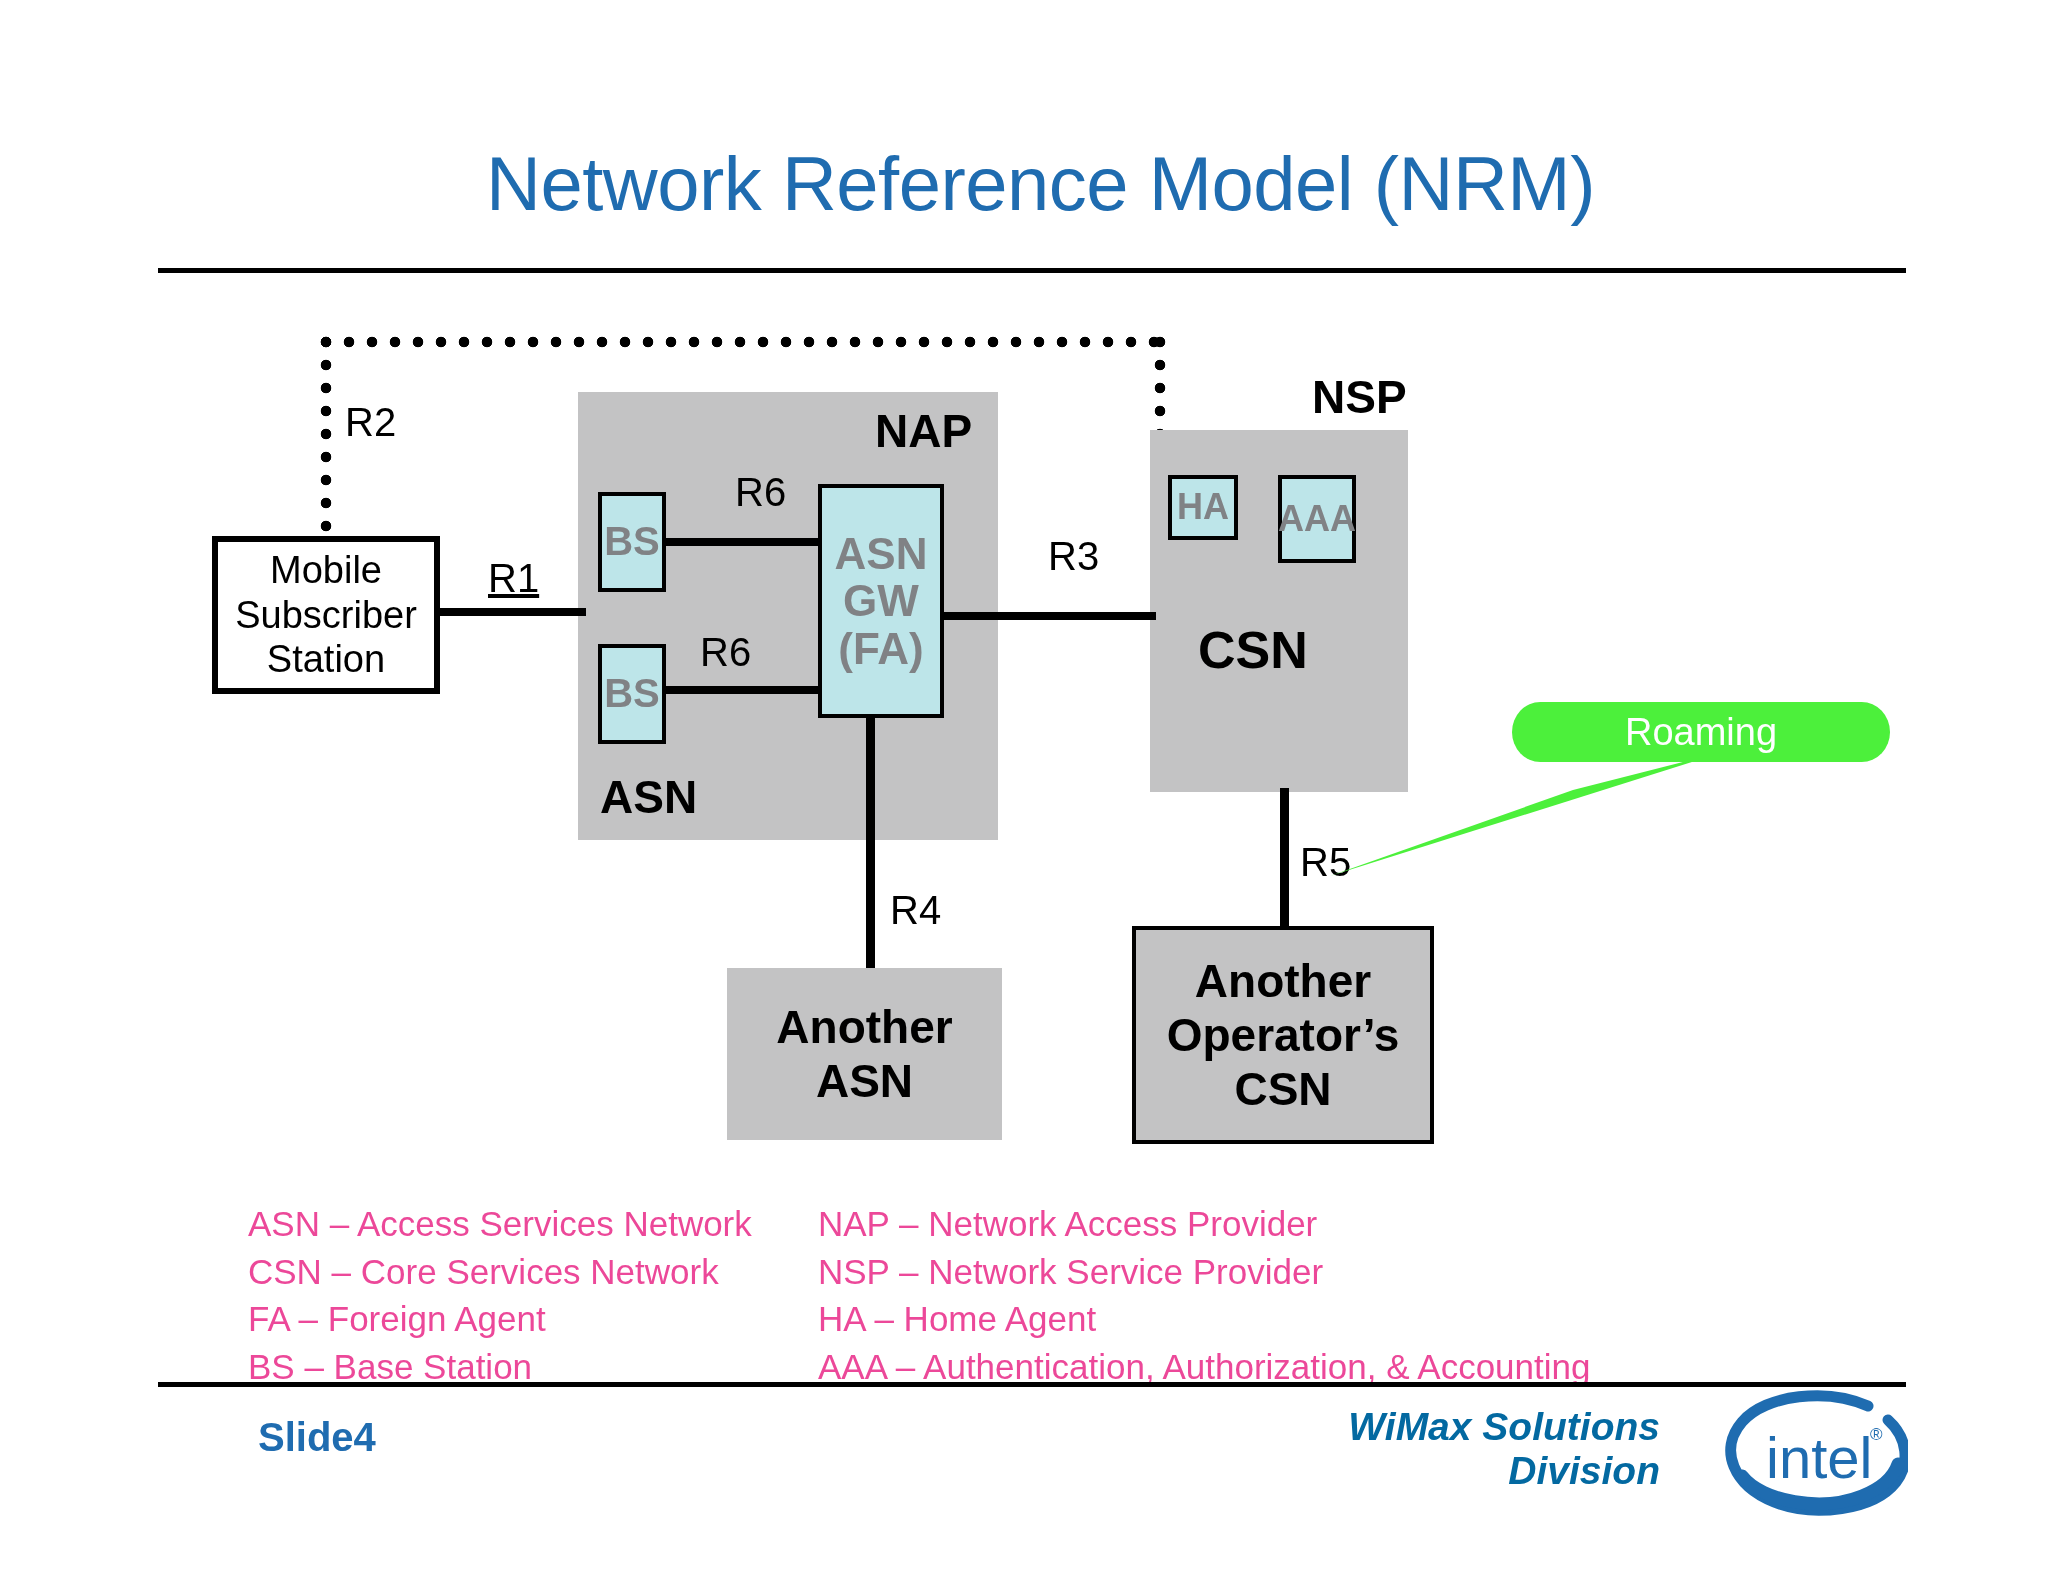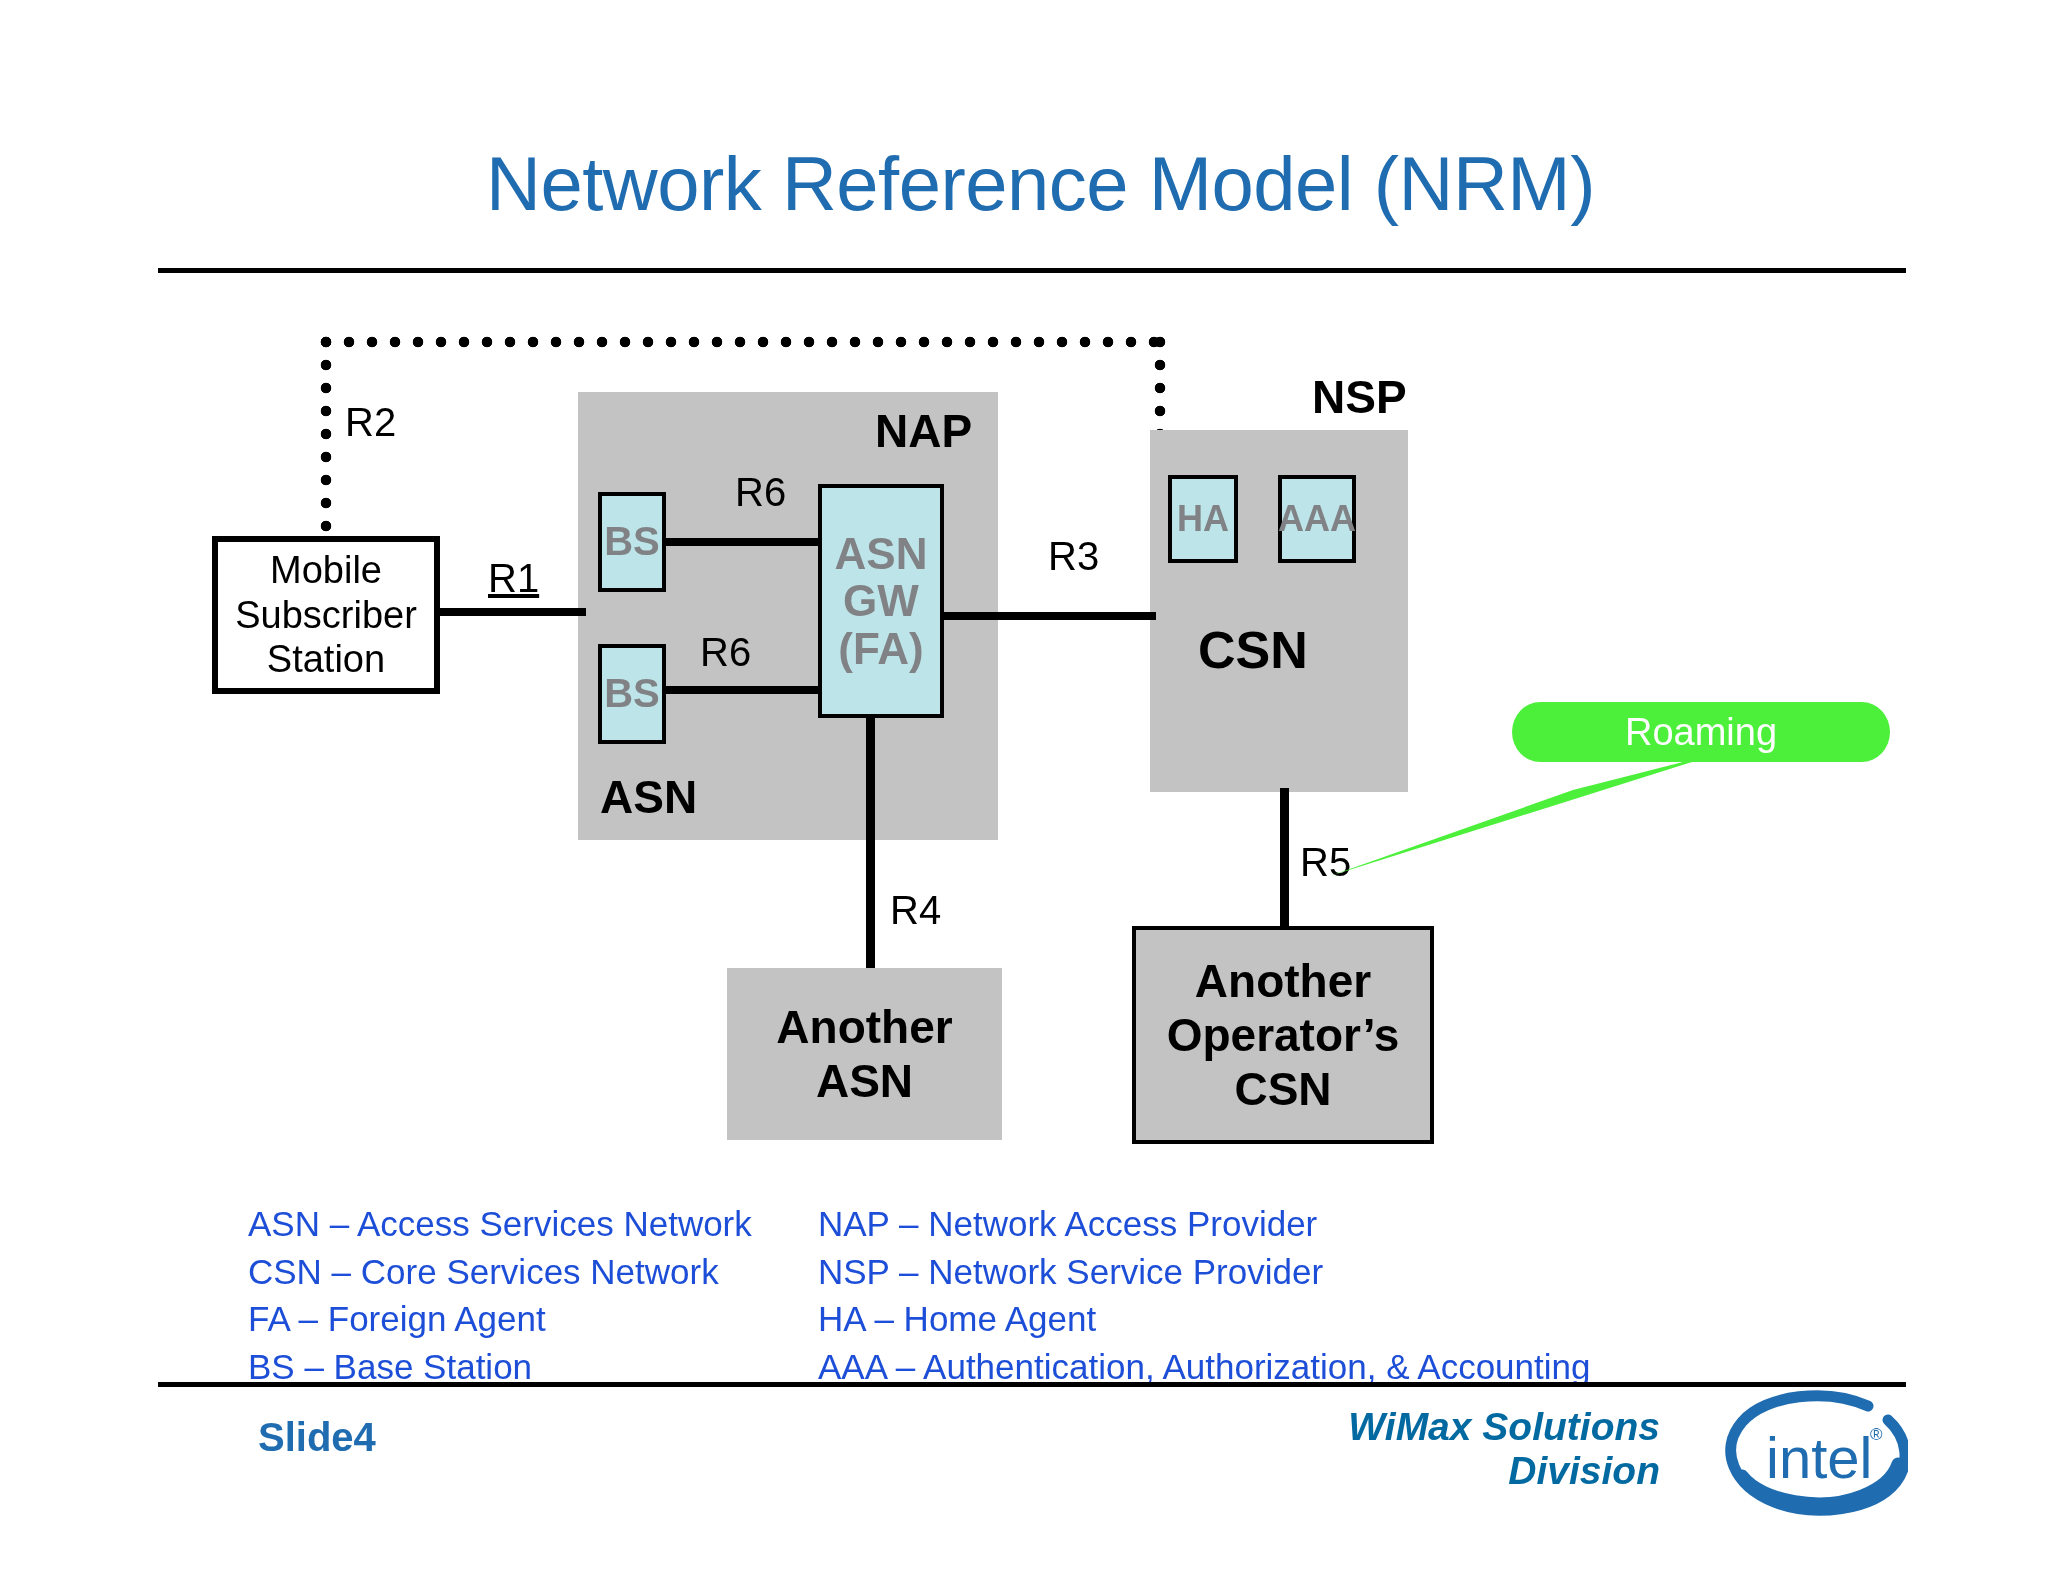--- a/index.html
+++ b/index.html
@@ -131,21 +131,21 @@
     justify-content: center;
     color: #ffffff;
     font-size: 38px;
     z-index: 6;
   }
   #roaming-tail { left: 1330px; top: 750px; z-index: 5; }
 
   
   .legend-col {
     font-size: 35px;
-    color: #1d4ed8;
+    color: #ec4899;
     line-height: 1.36;
     white-space: nowrap;
   }
   #legend-left  { left: 248px; top: 1200px; }
   #legend-right { left: 818px; top: 1200px; }
 
   
   #slide-number {
     left: 258px; top: 1415px;
     font-size: 40px;
@@ -218,21 +218,21 @@
       <div>(FA)</div>
     </div>
   </div>
 
   <div class="abs line-h" style="left:940px; top:612px; width:216px;"></div>
   <div class="abs rlabel" style="left:1048px; top:534px;">R3</div>
 
   <div class="abs line-v" style="left:866px; top:714px; width:9px; height:258px;"></div>
   <div class="abs rlabel" style="left:890px; top:888px;">R4</div>
 
-  <div class="abs cyan-box" style="left:1168px; top:475px; width:70px; height:88px; font-size:36px;">
+  <div class="abs cyan-box" style="left:1168px; top:475px; width:70px; height:65px; font-size:36px;">
     <span>HA</span>
   </div>
   <div class="abs cyan-box" style="left:1278px; top:475px; width:78px; height:88px; font-size:36px;">
     <span>AAA</span>
   </div>
 
   <div class="abs line-v" style="left:1280px; top:788px; width:9px; height:138px;"></div>
   <div class="abs rlabel" style="left:1300px; top:840px;">R5</div>
 
   <div class="abs gray-box-plain" style="left:727px; top:968px; width:275px; height:172px;">

